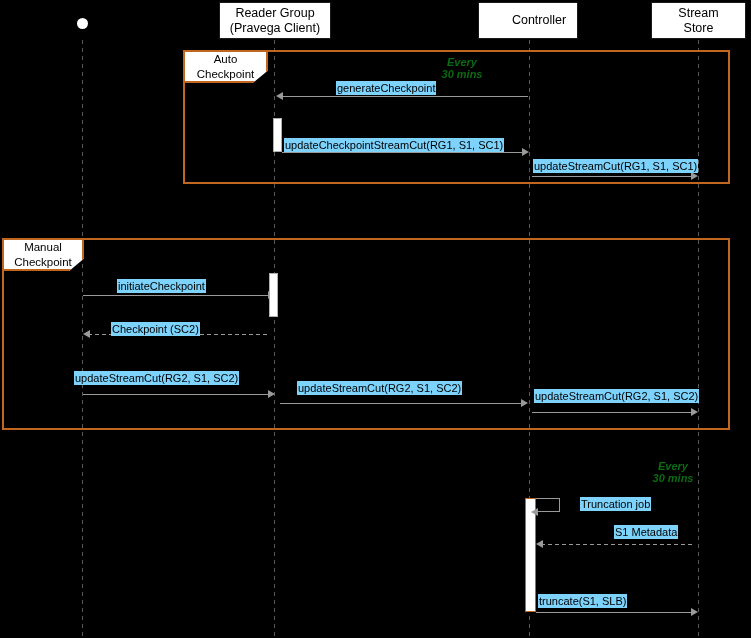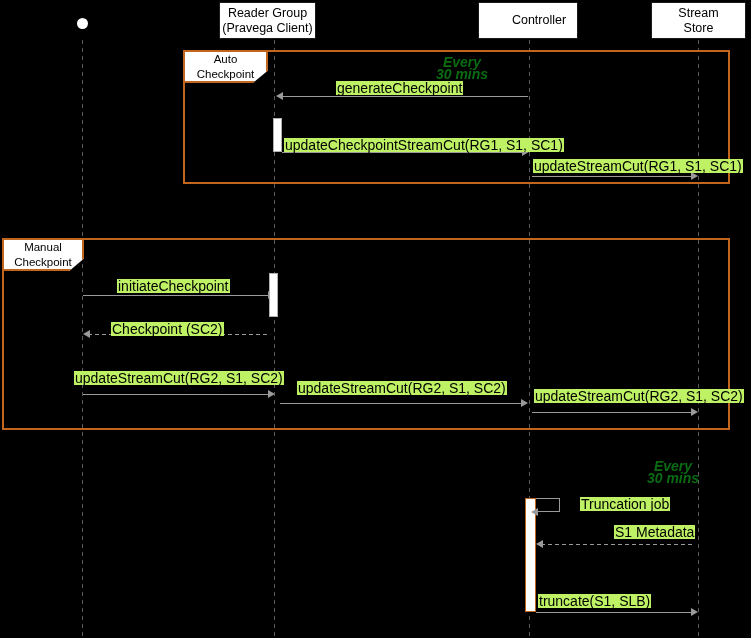--- a/index.html
+++ b/index.html
@@ -78,33 +78,33 @@
     flex-direction: column;
     align-items: center;
     justify-content: space-between;
     clip-path: polygon(0 0, 100% 0, 100% 62%, 82% 100%, 0 100%);
   }
   .frame-tab .tline { display: block; white-space: nowrap; }
 
   
   .msg-label {
     position: absolute;
-    background: #bef264;
+    background: #7dd3fc;
     color: #000000;
-    font-size: 14px;
+    font-size: 11px;
     line-height: 14px;
     padding: 0 1px;
     white-space: nowrap;
   }
 
   
   .note-green {
     position: absolute;
     color: #0a6b12;
-    font-size: 14px;
+    font-size: 11px;
     line-height: 12px;
     font-weight: bold;
     font-style: italic;
     text-align: center;
     white-space: nowrap;
   }
   .note-green .nline { display: block; }
 
   
   .activation {
@@ -154,21 +154,21 @@
     background: transparent;
   }
 </style>
 </head>
 <body>
 
 <div id="canvas">
 
   <div class="actor-head" style="left:77px; top:18px;"></div>
 
-  <div class="participant" style="left:219px; top:2px; width:97px; height:37px;">
+  <div class="participant" style="left:219px; top:2px; width:112px; height:37px;">
     <span class="pline">Reader Group</span>
     <span class="pline">(Pravega Client)</span>
   </div>
 
   <div class="participant" style="left:478px; top:2px; width:100px; height:37px;padding-left:22px;">
     <span class="pline">Controller</span>
   </div>
 
   <div class="participant" style="left:651px; top:2px; width:95px; height:37px;">
     <span class="pline">Stream</span>

